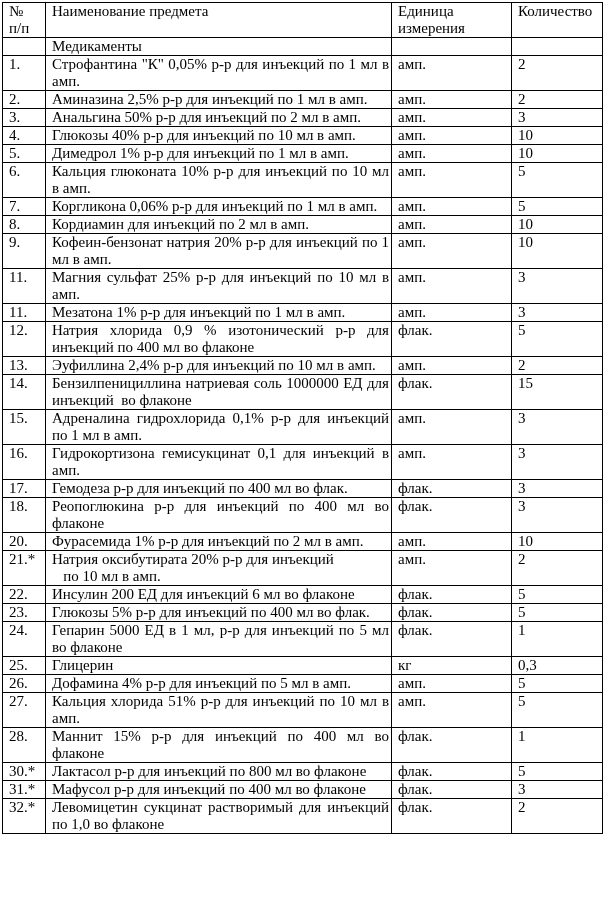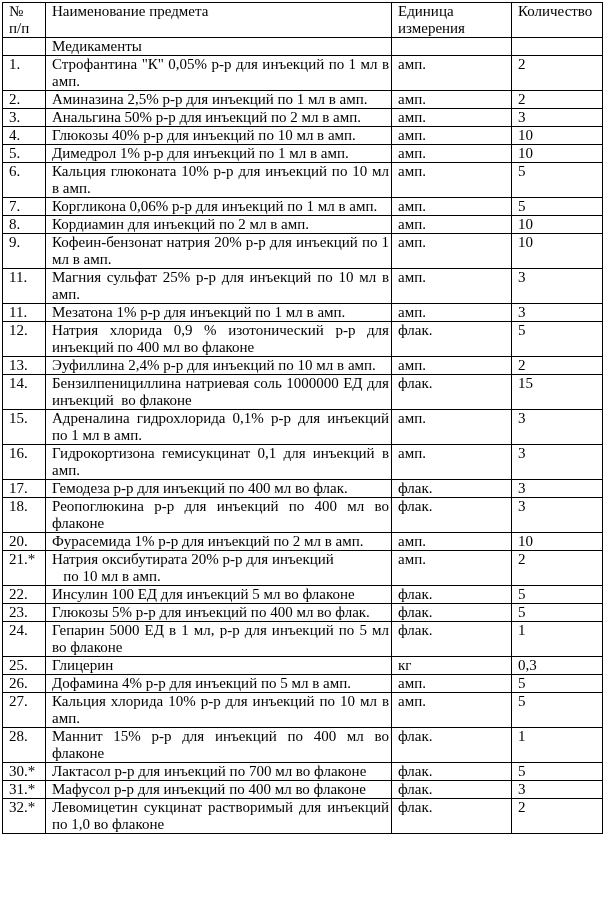--- a/index.html
+++ b/index.html
@@ -179,21 +179,21 @@
       </tr>
       <tr>
         <td>21.*</td>
         <td class="name">Натрия оксибутирата 20% р-р для инъекций
    по 10 мл в амп.</td>
         <td>амп.</td>
         <td>2</td>
       </tr>
       <tr>
         <td>22.</td>
-        <td class="name">Инсулин 100 ЕД для инъекций 5 мл во флаконе</td>
+        <td class="name">Инсулин 200 ЕД для инъекций 6 мл во флаконе</td>
         <td>флак.</td>
         <td>5</td>
       </tr>
       <tr>
         <td>23.</td>
         <td class="name">Глюкозы 5% р-р для инъекций по 400 мл во флак.</td>
         <td>флак.</td>
         <td>5</td>
       </tr>
       <tr>
@@ -209,33 +209,33 @@
         <td>0,3</td>
       </tr>
       <tr>
         <td>26.</td>
         <td class="name">Дофамина 4% р-р для инъекций по 5 мл в амп.</td>
         <td>амп.</td>
         <td>5</td>
       </tr>
       <tr>
         <td>27.</td>
-        <td class="name">Кальция хлорида 10% р-р для инъекций по 10 мл в амп.</td>
+        <td class="name">Кальция хлорида 51% р-р для инъекций по 10 мл в амп.</td>
         <td>амп.</td>
         <td>5</td>
       </tr>
       <tr>
         <td>28.</td>
         <td class="name">Маннит 15% р-р для инъекций по 400 мл во флаконе</td>
         <td>флак.</td>
         <td>1</td>
       </tr>
       <tr>
         <td>30.*</td>
-        <td class="name">Лактасол р-р для инъекций по 700 мл во флаконе</td>
+        <td class="name">Лактасол р-р для инъекций по 800 мл во флаконе</td>
         <td>флак.</td>
         <td>5</td>
       </tr>
       <tr>
         <td>31.*</td>
         <td class="name">Мафусол р-р для инъекций по 400 мл во флаконе</td>
         <td>флак.</td>
         <td>3</td>
       </tr>
       <tr>

